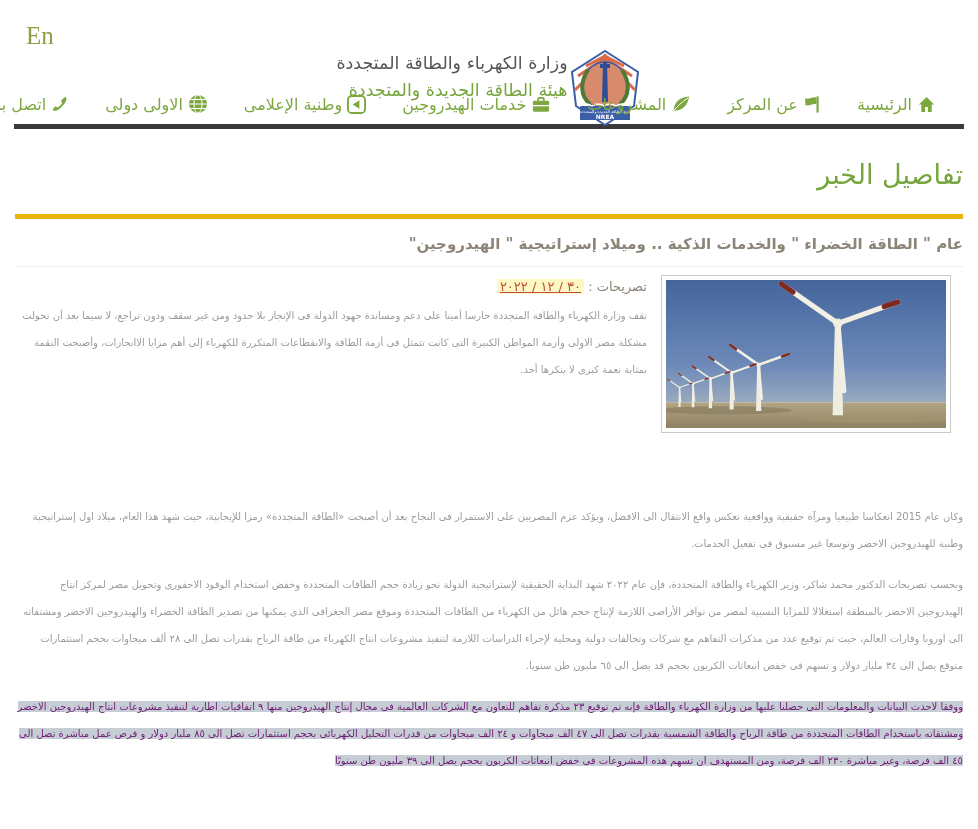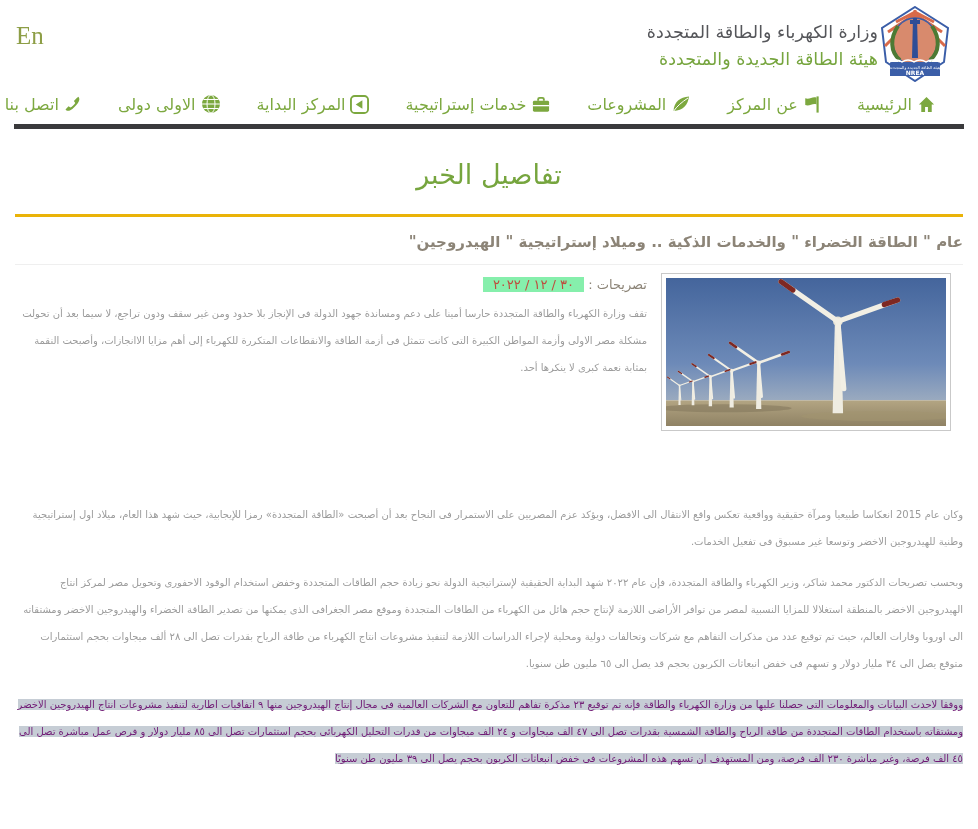--- a/index.html
+++ b/index.html
@@ -9,35 +9,35 @@
     height: 829px;
     overflow: hidden;
     position: relative;
   }
 
   
   .topbar {
     display: flex;
     justify-content: space-between;
     align-items: center;
-    padding: 6px 26px 4px 16px;
+    padding: 6px 26px 4px 26px;
     height: 90px;
+    flex-direction: column;
   }
   .lang-link {
     font-family: "Liberation Serif", serif;
     font-size: 25px;
     color: #8d9e46;
     text-decoration: none;
     align-self: flex-start;
     margin-top: 16px;
   }
   .brand {
     direction: rtl;
     display: flex;
-    align-items: center;
     gap: 0;
   }
   .brand-titles { text-align: right; line-height: 1.55; }
   .brand-title-1 { color: #55565a; font-size: 17.5px; }
   .brand-title-2 { color: #76a53e; font-size: 17.5px; }
 
   
   .nav {
     direction: rtl;
     display: flex;
@@ -59,22 +59,21 @@
   .nav-rule { height: 5px; background: #3a3a3c; margin: 0 14px; }
 
   
   .main { direction: rtl; padding: 0 15px; }
   .page-title {
     color: #76a53e;
     font-size: 27px;
     font-weight: 500;
     margin: 30px 0 0 0;
     padding-bottom: 24px;
-    border-bottom: 3px solid #eab308;
-    text-align: center;
+    border-bottom: 5px solid #eab308;
   }
   .article-heading {
     color: #8c8477;
     font-size: 15px;
     font-weight: bold;
     margin-top: 16px;
     padding-bottom: 13px;
     border-bottom: 1px solid #efefef;
   }
   .article-top { margin-top: 8px; min-height: 170px; }
@@ -90,22 +89,23 @@
     margin-right: 12px;
   }
   .article-image svg { width: 100%; height: 100%; display: block; }
   .date-line {
     color: #8c8477;
     font-size: 13px;
     margin: 4px 0 8px 0;
   }
   .date-value {
     color: #bf4a3d;
-    background: #86efac;
-    padding: 0 10px;
+    background: #fef9c3;
+    padding: 0 3px;
+    text-decoration: underline;
   }
   .body-text {
     color: #9b9b9b;
     font-size: 10px;
     line-height: 27px;
     text-align: right;
   }
   .p1-wrap { overflow: hidden; }
   .para { margin-bottom: 14px; }
   .after-top-gap { margin-top: 58px; }
@@ -182,30 +182,30 @@
     <span>المشروعات</span>
   </a>
   <a class="nav-item">
     <span class="icon">
       <svg width="20" height="19" viewBox="0 0 20 20">
           <rect x="1.5" y="6" width="17" height="11.5" rx="1.5" fill="#7ca83f"></rect>
           <path d="M7 6 V4.5 A1.5 1.5 0 0 1 8.5 3 H11.5 A1.5 1.5 0 0 1 13 4.5 V6" stroke="#7ca83f" stroke-width="2" fill="none"></path>
           <rect x="1.5" y="10.5" width="17" height="1.4" fill="#ffffff"></rect>
         </svg>
     </span>
-    <span>خدمات إستراتيجية</span>
+    <span>خدمات الهيدروجين</span>
   </a>
   <a class="nav-item">
     <span class="icon">
       <svg width="19" height="19" viewBox="0 0 20 20">
           <rect x="1" y="1" width="18" height="18" rx="4" fill="none" stroke="#7ca83f" stroke-width="2"></rect>
           <polygon points="13,5.5 13,14.5 6,10" fill="#7ca83f"></polygon>
         </svg>
     </span>
-    <span>المركز البداية</span>
+    <span>وطنية الإعلامى</span>
   </a>
   <a class="nav-item">
     <span class="icon">
       <svg width="20" height="20" viewBox="0 0 20 20">
           <circle cx="10" cy="10" r="9" fill="#7ca83f"></circle>
           <ellipse cx="10" cy="10" rx="4" ry="9" fill="none" stroke="#ffffff" stroke-width="1"></ellipse>
           <line x1="1" y1="10" x2="19" y2="10" stroke="#ffffff" stroke-width="1"></line>
           <line x1="2.5" y1="5.5" x2="17.5" y2="5.5" stroke="#ffffff" stroke-width="1"></line>
           <line x1="2.5" y1="14.5" x2="17.5" y2="14.5" stroke="#ffffff" stroke-width="1"></line>
         </svg>

